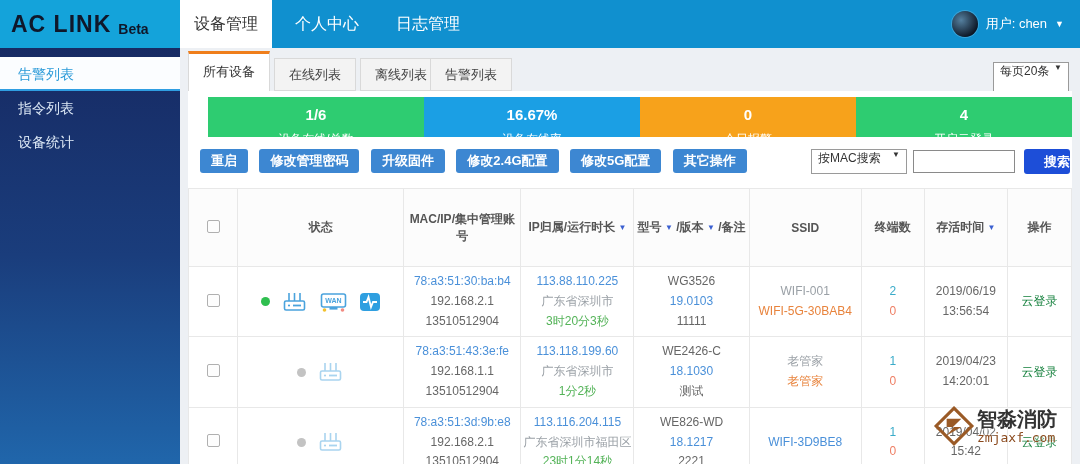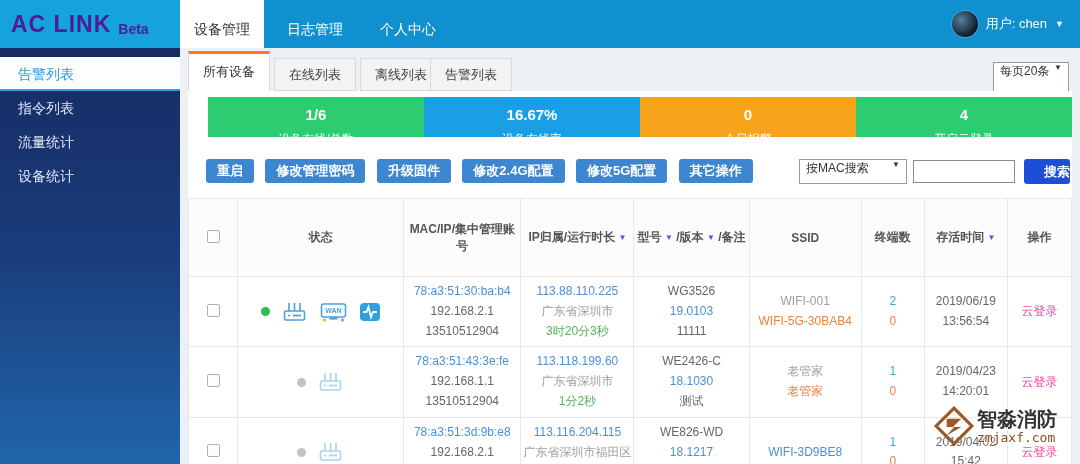--- a/index.html
+++ b/index.html
@@ -5,29 +5,29 @@
   * { margin:0; padding:0; box-sizing:border-box; }
   html,body { width:1080px; height:464px; }
   body {
     position:relative; overflow:hidden;
     background:#edf0f4;
     font-family:"Liberation Sans", sans-serif;
   }
   
   .sidebar { position:absolute; left:0; top:0; width:180px; height:464px;
     background:linear-gradient(180deg,#16265e 0%,#1a3d7c 55%,#2066ab 100%); }
-  .logo { height:48px; background:#14a3da; color:#4c1d95; display:flex; align-items:center; padding-left:11px; }
+  .logo { height:48px; background:#14a3da; color:#0f172a; display:flex; align-items:center; padding-left:11px; }
   .logo-main { font-size:23px; font-weight:bold; letter-spacing:1px; }
   .logo-beta { font-size:14px; font-weight:bold; margin-left:7px; margin-top:9px; }
   .side-menu { margin-top:9px; }
   .side-item { height:34px; line-height:34px; padding-left:18px; color:#dde9f6; font-size:14px; cursor:pointer; }
   .side-item.active { background:#fbfdff; color:#2a9ad8; border-bottom:2px solid #2f9ee2; }
   
   .topnav { position:absolute; left:180px; top:0; right:0; height:48px; background:#1090cf; display:flex; }
-  .nav-item { line-height:48px; padding:6px 14px; color:#fff; font-size:14px; cursor:pointer;font-family:Liberation Mono, monospace; }
+  .nav-item { line-height:48px; padding:0 14px; color:#fff; font-size:16px; cursor:pointer; }
   .nav-item + .nav-item { margin-left:9px; }
   .nav-item.active { background:#fff; color:#333; }
   .user { margin-left:auto; display:flex; align-items:center; color:#fff; font-size:13px; padding-right:16px; gap:8px; }
   .avatar { width:26px; height:26px; border-radius:50%;
     background:radial-gradient(circle at 35% 35%, #55809f, #0b1422 75%);
     box-shadow:0 0 0 1px rgba(255,255,255,.18); }
   .caret { font-size:9px; }
   
   .tabstrip { position:absolute; left:188px; top:51px; right:8px; height:40px; }
   .tab { position:absolute; bottom:0; height:33px; line-height:31px; width:82px; text-align:center;
@@ -40,74 +40,73 @@
   .fake-select .caret { color:#333; font-size:8px; }
   
   .panel { position:absolute; left:188px; top:91px; width:884px; height:373px; background:#fff; }
   
   .stats { display:flex; gap:0; margin-top:6px; height:40px;margin-left:20px; }
   .stat { flex:1; text-align:center; color:#fff; }
   .stat.green { background:#2ecc71; } .stat.blue { background:#1b9fe4; } .stat.orange { background:#f7a21b; }
   .stat-value { font-size:15px; font-weight:bold; padding-top:9px; }
   .stat-label { font-size:12px; margin-top:8px; }
   
-  .toolbar { margin-top:22px; height:25px; position:relative; padding-left:18px; white-space:nowrap; }
+  .toolbar { margin-top:12px; height:25px; position:relative; padding-left:12px; white-space:nowrap; }
   .tbtn { display:inline-block; vertical-align:top; height:24px; line-height:24px; padding:0 11px;
     background:#3d87d2; color:#fff; font-size:13px; font-weight:bold; border-radius:3px; margin-right:7px; cursor:pointer; }
   .search-group { position:absolute; right:2px; top:0; display:flex; align-items:center; height:25px; }
-  .search-select { width:108px; height:25px; margin-right:6px; }
+  .search-select { width:96px; height:25px; margin-right:6px; }
   .search-input { width:102px; height:23px; border:1px solid #8a8a8a; margin-right:9px; font-size:12px; padding:0 4px;
     font-family:"Liberation Sans",sans-serif; }
   .search-btn { width:46px; height:25px; line-height:25px; text-align:right; background:#1d4ed8; color:#fff;
     font-weight:bold; font-size:13px; border-radius:3px; cursor:pointer; }
   
   table { margin-top:14px; width:884px; border-collapse:collapse; table-layout:fixed; }
   th,td { border:1px solid #e8e8e8; text-align:center; vertical-align:middle; overflow:hidden; }
   thead th { height:78px; background:#fcfcfc; font-size:12px; color:#555; font-weight:bold; }
   tbody td { font-size:12px; color:#666; padding:5px 2px; }
   tbody tr:nth-child(1) td { height:64px; }
   tbody tr:nth-child(2) td, tbody tr:nth-child(3) td { height:61px; }
   .cellline { line-height:1.65; }
   .c-blue{color:#4a90d9;} .c-dark{color:#666;} .c-gray{color:#9aa0a6;} .c-green{color:#54b358;}
   .c-orange{color:#e8833c;} .c-teal{color:#3aabc9;} .c-salmon{color:#ef7e63;}
   .arrow { color:#3a5fd0; font-size:8px; vertical-align:1px; }
   .cb { display:inline-block; width:13px; height:13px; border:1px solid #b0b0b0; background:#fdfdfd; border-radius:2px; cursor:pointer; }
   .status-wrap { display:flex; align-items:center; justify-content:center; gap:11px; }
   .dot { width:9px; height:9px; border-radius:50%; display:inline-block; flex:none; }
   .dot.on { background:#2fbf4f; } .dot.off { background:#c3c3c3; }
   .icon-on { color:#4aa3dd; } .icon-off { color:#a9d4ef; }
-  .link { color:#ec4899; cursor:pointer; }
+  .link { color:#15803d; cursor:pointer; }
   
   .watermark { position:absolute; left:933px; top:405px; display:flex; align-items:center; z-index:10; }
   .wm-text { margin-left:2px; }
   .wm-title { font-size:20px; font-weight:bold; color:#333;
     text-shadow:0 0 3px #fff,0 0 3px #fff,0 0 5px #fff; line-height:1.1; }
   .wm-url { font-size:13px; font-weight:normal; color:#8b4a1e; font-family:"DejaVu Sans Mono",monospace;
     text-shadow:0 0 2px #fff,0 0 3px #fff; }
 </style>
 </head>
 <body>
 
 <aside class="sidebar">
   <div class="logo">
     <span class="logo-main">AC LINK</span>
     <span class="logo-beta">Beta</span>
   </div>
   <nav class="side-menu">
     <div class="side-item active">告警列表</div>
     <div class="side-item">指令列表</div>
-    <div class="side-item">流量统计</div>
     <div class="side-item">设备统计</div>
   </nav>
 </aside>
 
 <header class="topnav">
   <div class="nav-item active">设备管理</div>
+  <div class="nav-item">个人中心</div>
   <div class="nav-item">日志管理</div>
-  <div class="nav-item">个人中心</div>
   <div class="user">
     <span class="avatar"></span>
     <span>用户: chen</span>
     <span class="caret">▼</span>
   </div>
 </header>
 
 <div class="tabstrip">
   <div class="tab active">所有设备</div>
   <div class="tab">在线列表</div>

